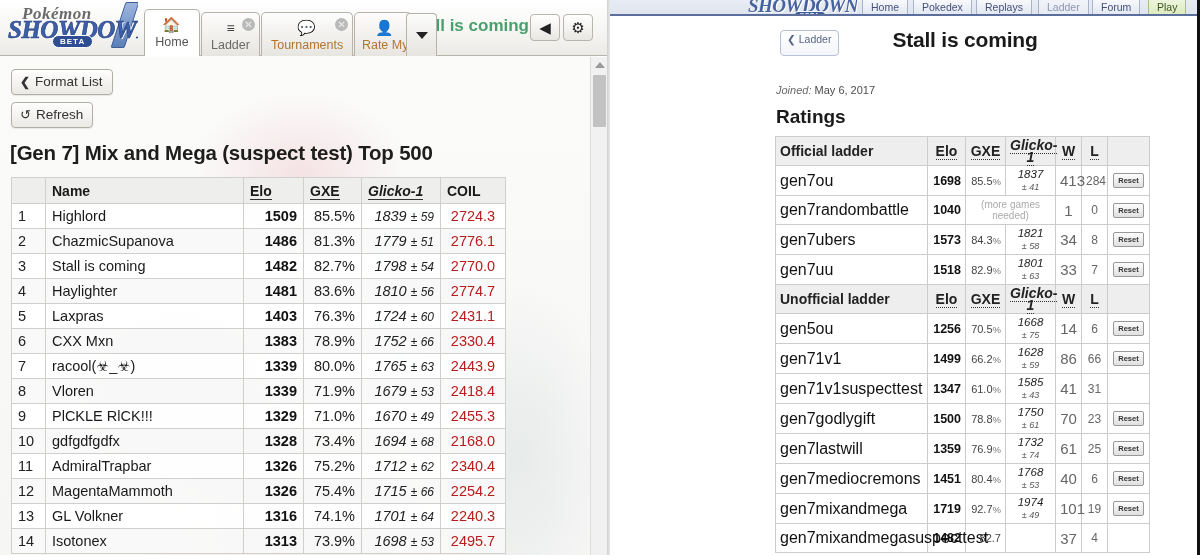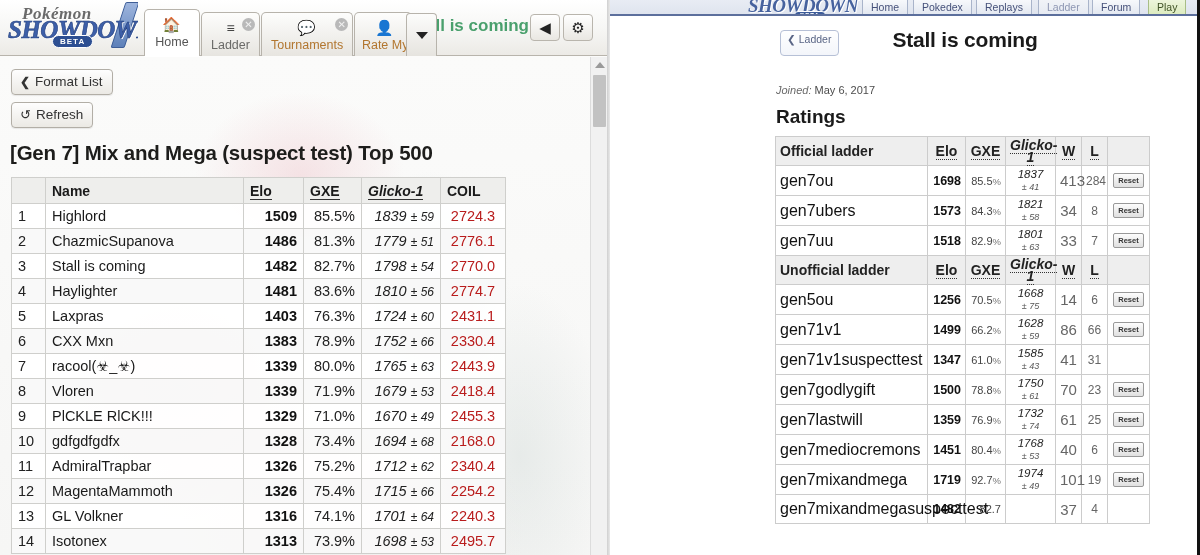--- a/index.html
+++ b/index.html
@@ -580,20 +580,28 @@
             <tr class="row">
               <td class="r-format">gen7ou</td>
               <td class="r-elo">1698</td>
               <td class="r-gxe">85.5<span class="pct">%</span></td>
               <td class="r-glicko"><span>1837</span><br><span class="dev">± 41</span></td>
               <td class="r-w">413</td>
               <td class="r-l">284</td>
               <td class="r-reset"><span class="resetbtn">Reset</span></td>
             </tr>
             <tr class="row">
+              <td class="r-format">gen7randombattle</td>
+              <td class="r-elo">1040</td>
+              <td class="more-games" colspan="2">(more games needed)</td>
+              <td class="r-w">1</td>
+              <td class="r-l">0</td>
+              <td class="r-reset"><span class="resetbtn">Reset</span></td>
+            </tr>
+            <tr class="row">
               <td class="r-format">gen7ubers</td>
               <td class="r-elo">1573</td>
               <td class="r-gxe">84.3<span class="pct">%</span></td>
               <td class="r-glicko"><span>1821</span><br><span class="dev">± 58</span></td>
               <td class="r-w">34</td>
               <td class="r-l">8</td>
               <td class="r-reset"><span class="resetbtn">Reset</span></td>
             </tr>
             <tr class="row">
               <td class="r-format">gen7uu</td>

